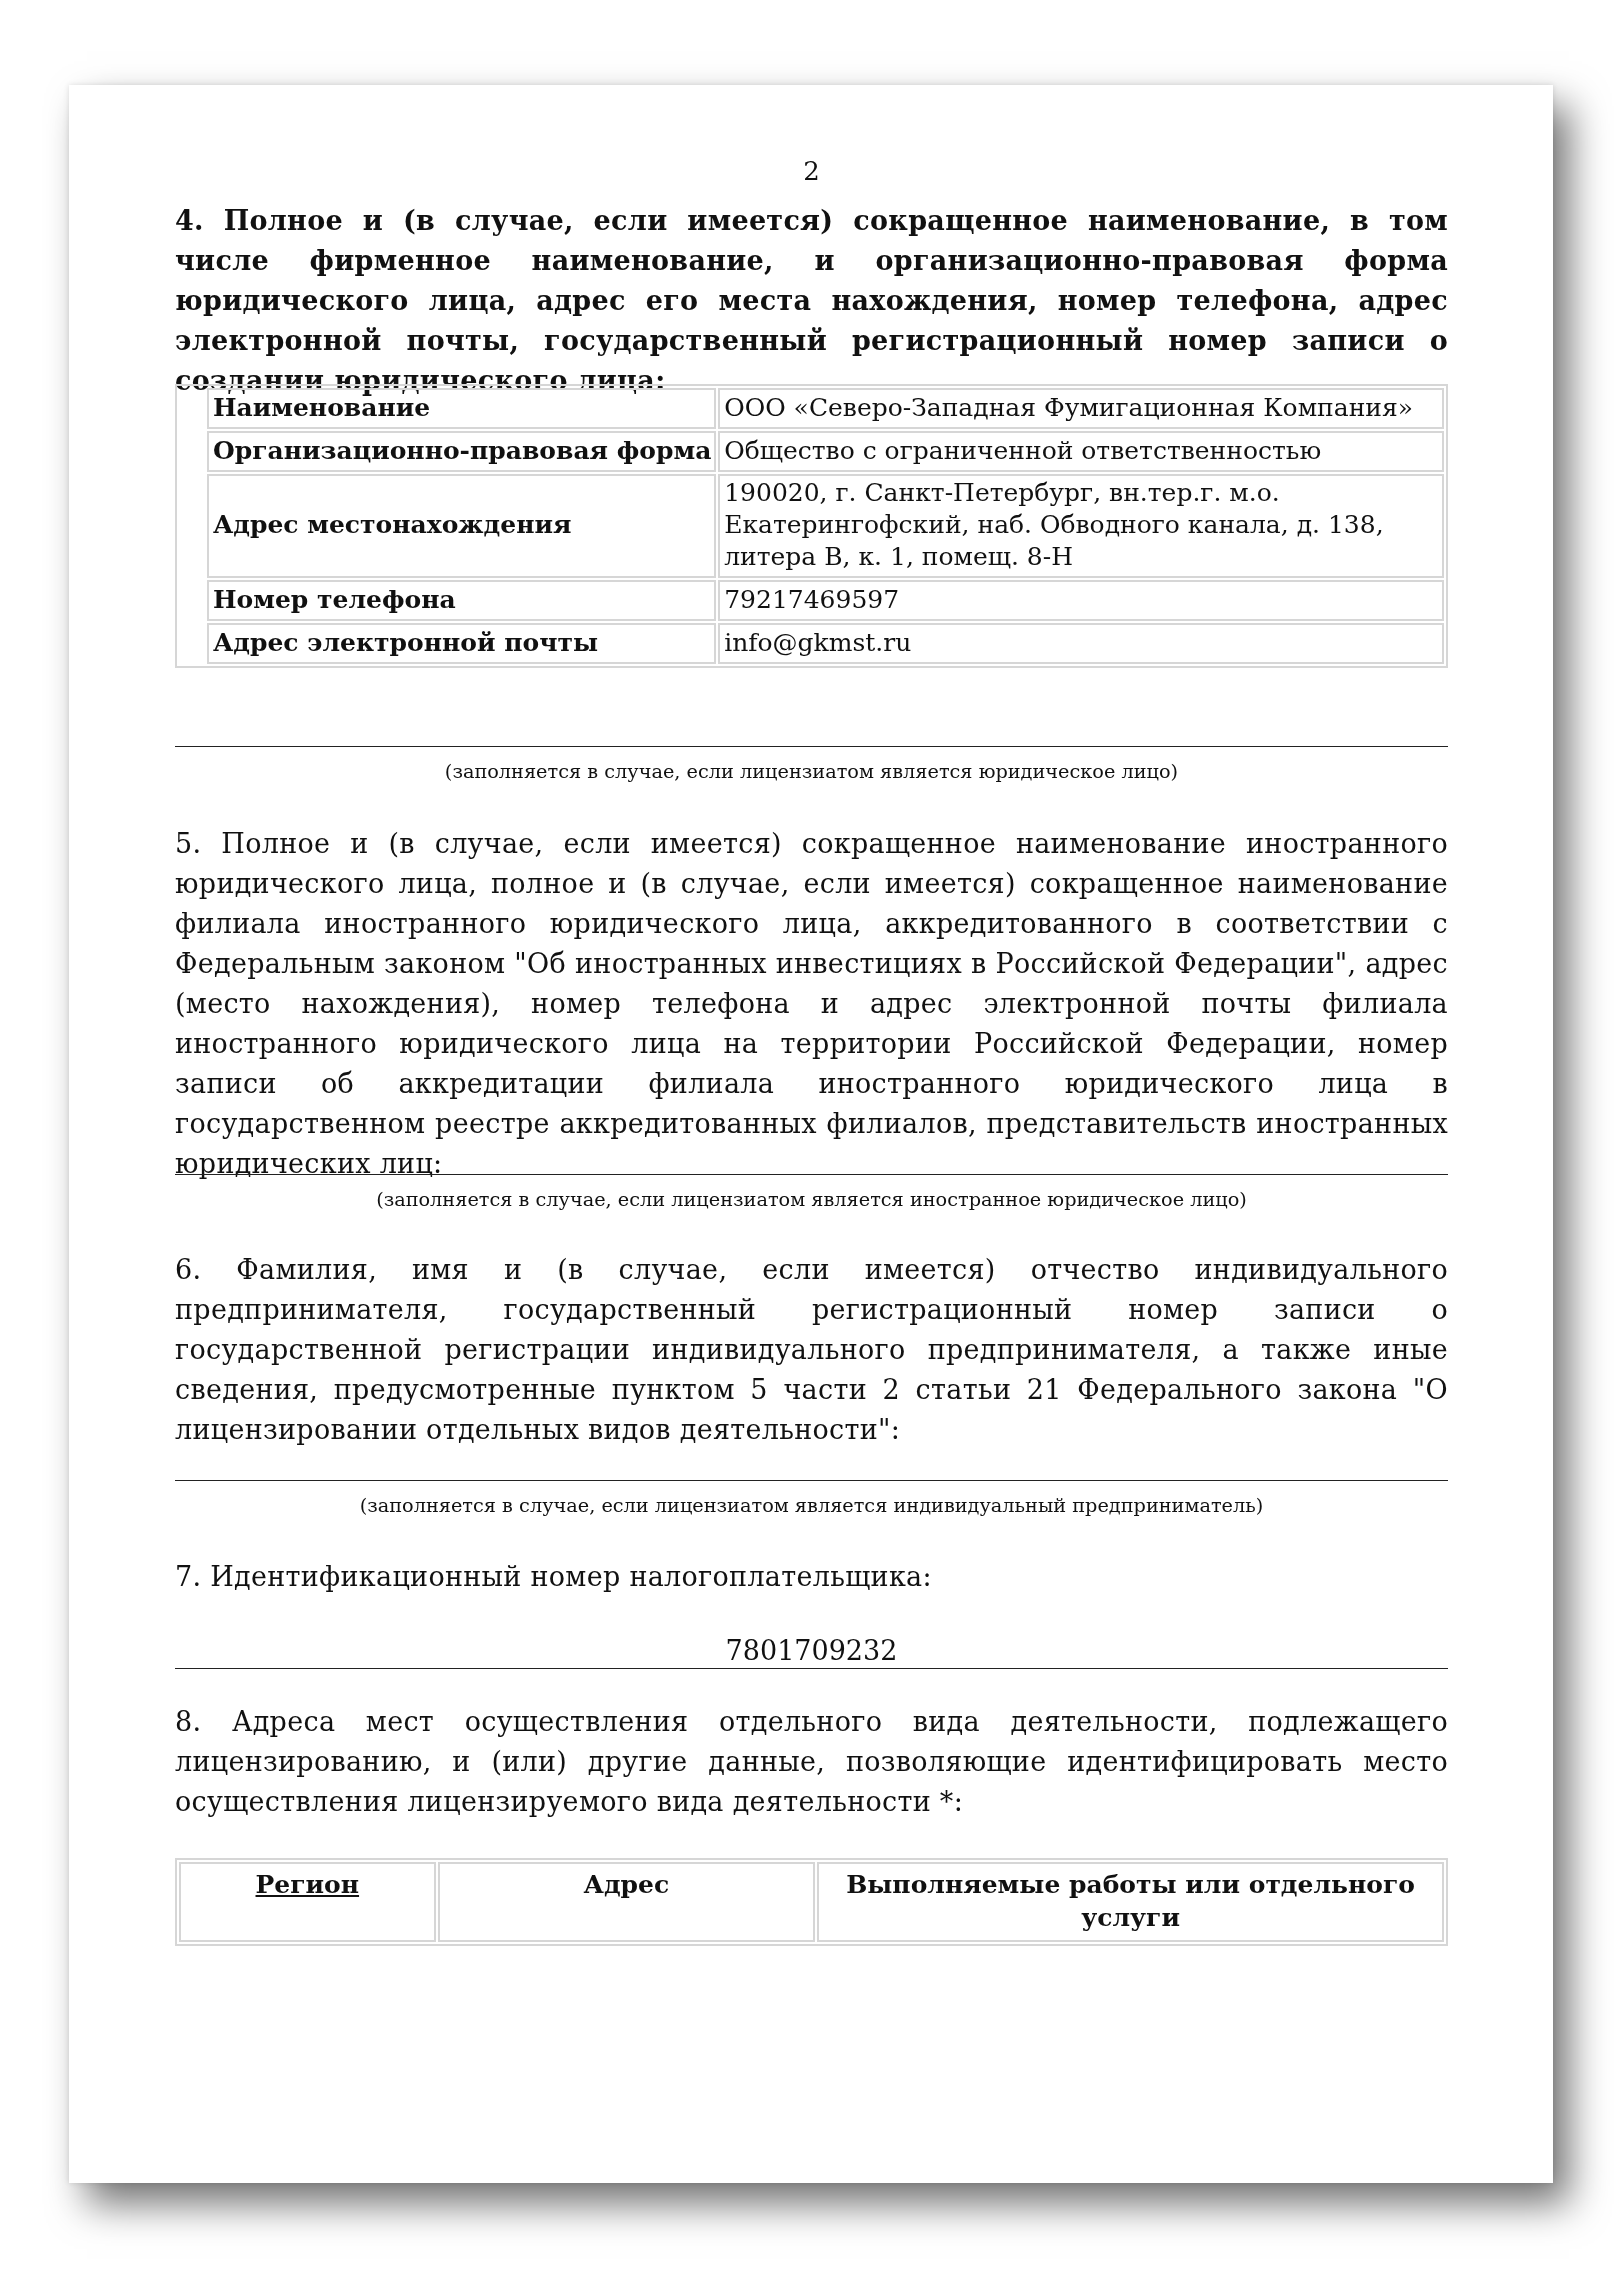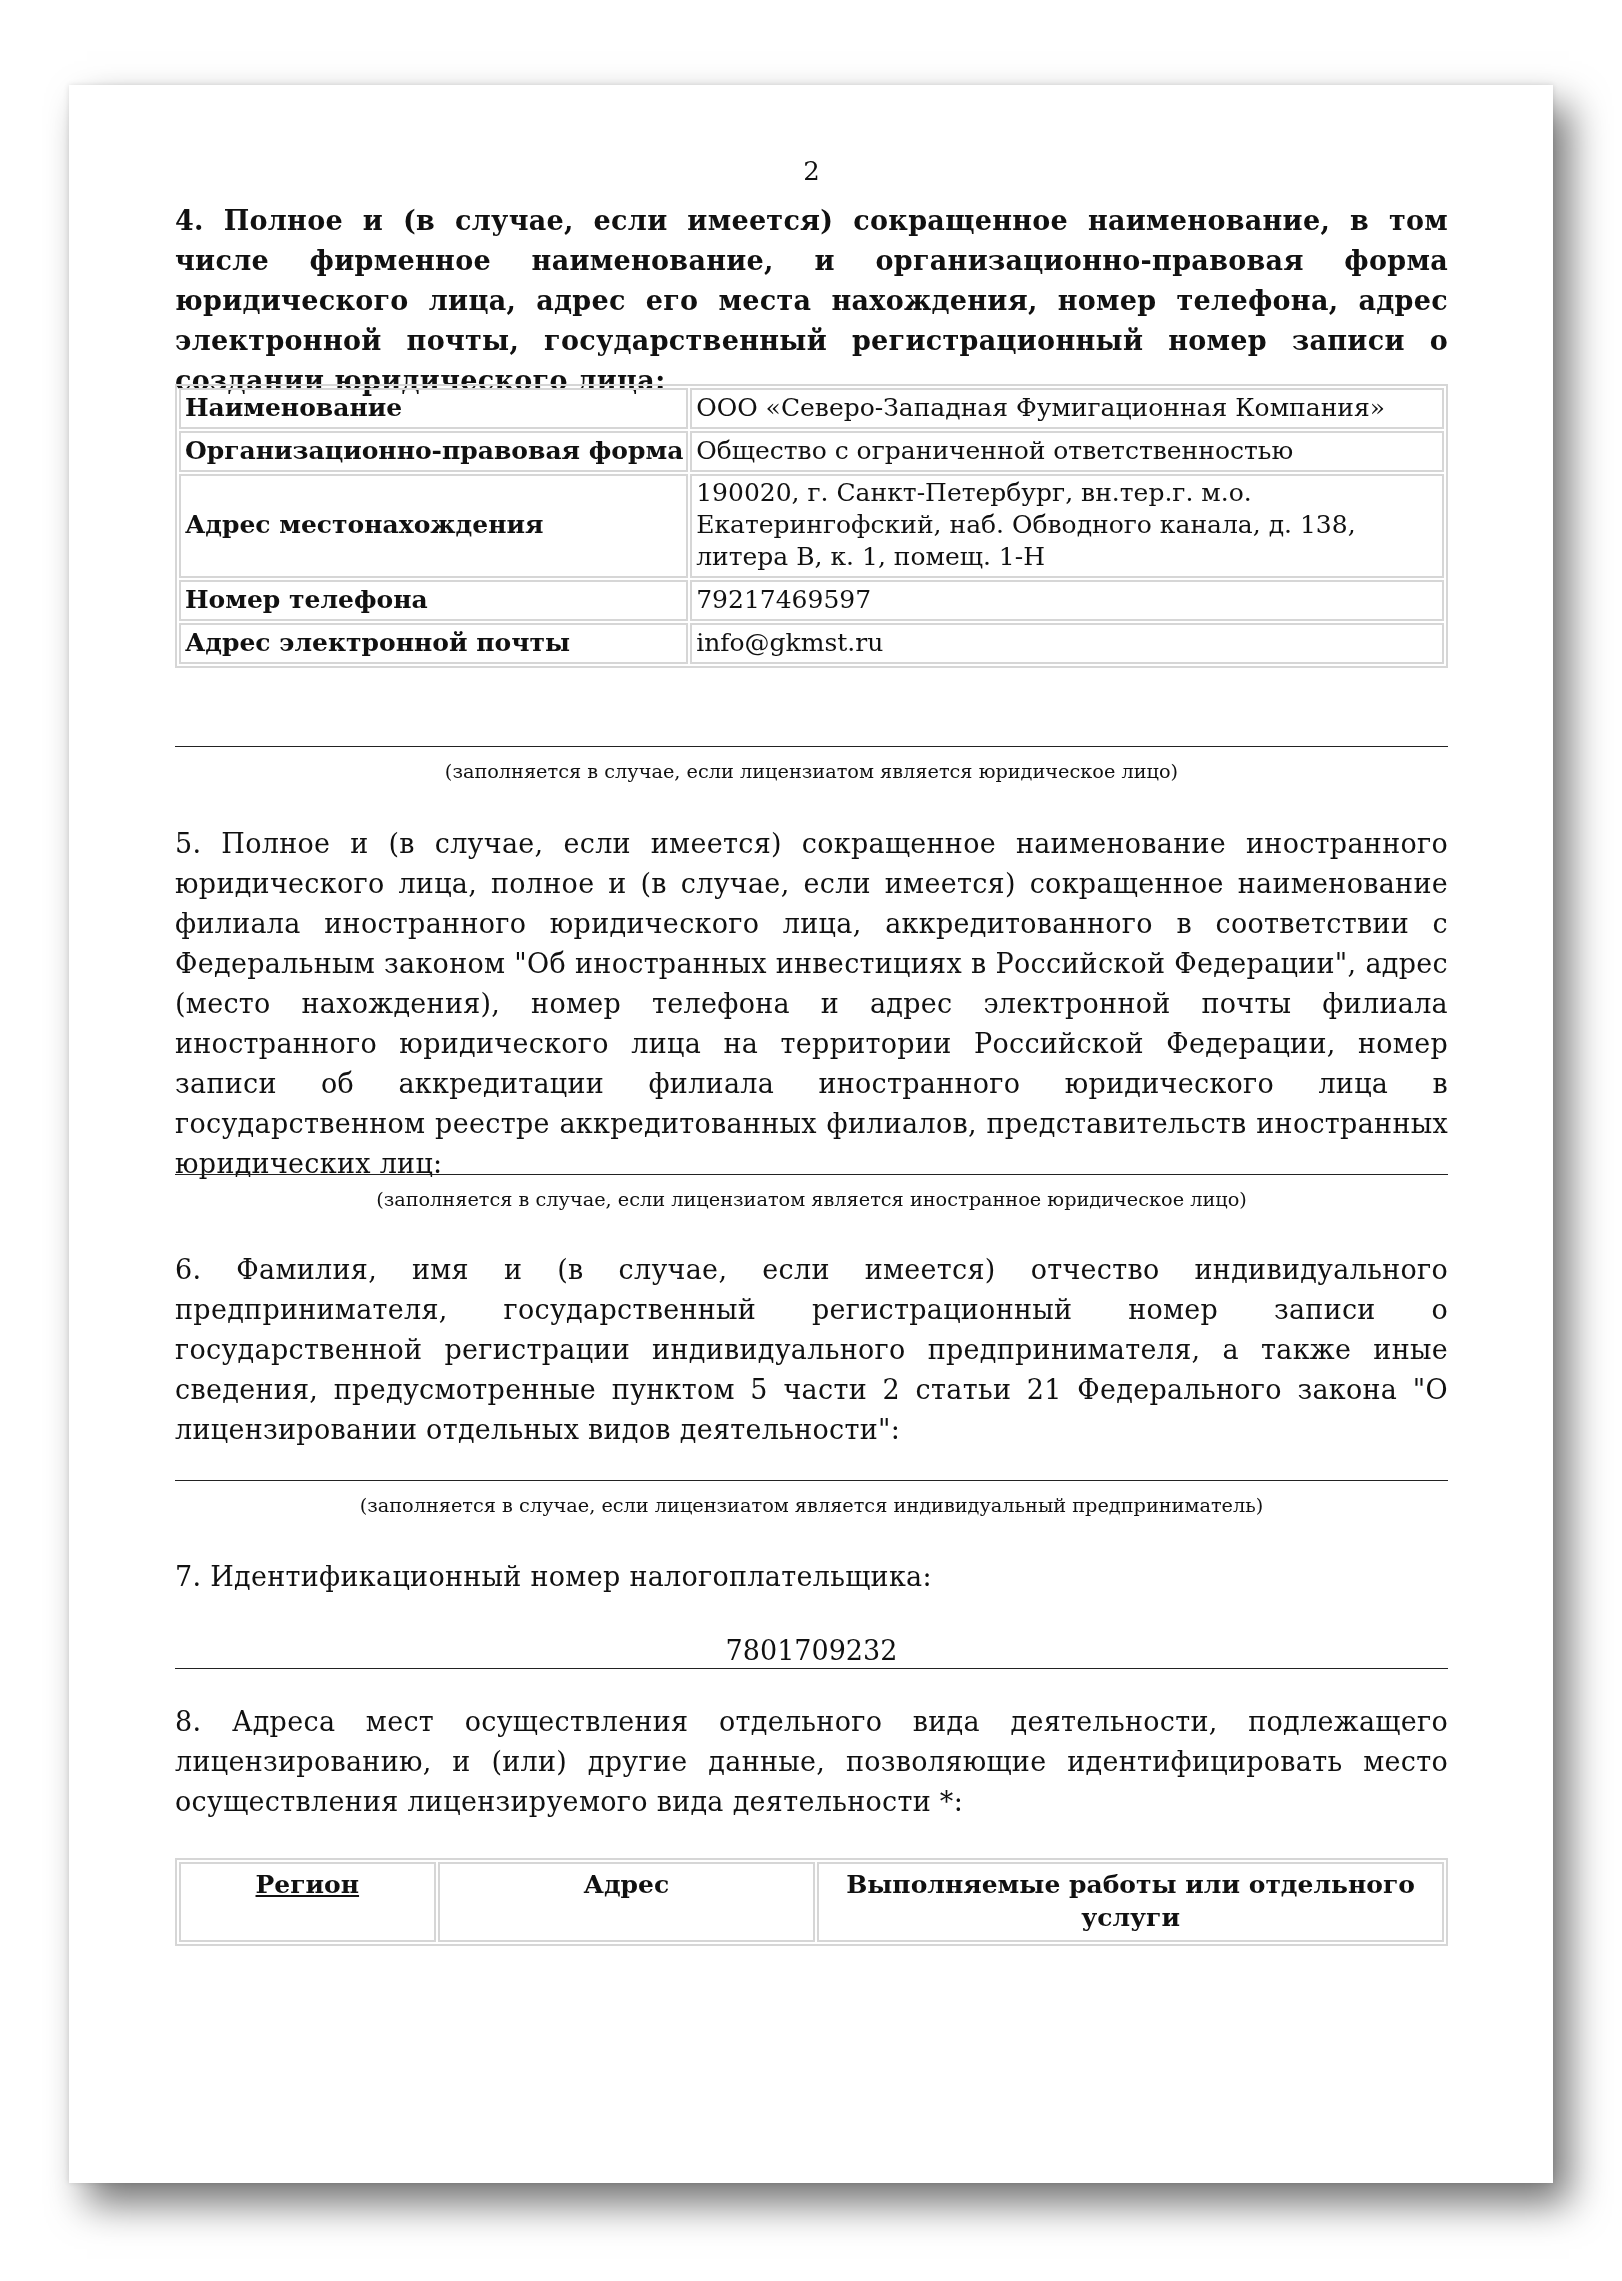--- a/index.html
+++ b/index.html
@@ -38,20 +38,21 @@
     text-align-last: left;
     letter-spacing: 0.3px;
   }
   .info-table {
     position: absolute; left: 0; width: 1273px;
     border-collapse: separate;
     border-spacing: 2.9px;
     border: 2.9px solid #d6d6d6;
     font-size: 25px;
     line-height: 32px;
+    padding-left: 28px;
   }
   .info-table td {
     border: 2.9px solid #d6d6d6;
     padding: 1.9px 2.9px 2.9px 3.9px;
     vertical-align: middle;
   }
   .info-table td.label { font-weight: bold; white-space: nowrap; width: 492px; }
   .info-table td.value { font-weight: normal; }
   .rule {
     position: absolute; left: 0; width: 100%;
@@ -98,21 +99,21 @@
         <tr>
           <td class="label">Наименование</td>
           <td class="value">ООО «Северо-Западная Фумигационная Компания»</td>
         </tr>
         <tr>
           <td class="label">Организационно-правовая форма</td>
           <td class="value">Общество с ограниченной ответственностью</td>
         </tr>
         <tr>
           <td class="label">Адрес местонахождения</td>
-          <td class="value">190020, г. Санкт-Петербург, вн.тер.г. м.о. Екатерингофский, наб. Обводного канала, д. 138, литера В, к. 1, помещ. 1-Н</td>
+          <td class="value">190020, г. Санкт-Петербург, вн.тер.г. м.о. Екатерингофский, наб. Обводного канала, д. 138, литера В, к. 1, помещ. 8-Н</td>
         </tr>
         <tr>
           <td class="label">Номер телефона</td>
           <td class="value">79217469597</td>
         </tr>
         <tr>
           <td class="label">Адрес электронной почты</td>
           <td class="value">info@gkmst.ru</td>
         </tr>
       </tbody>

